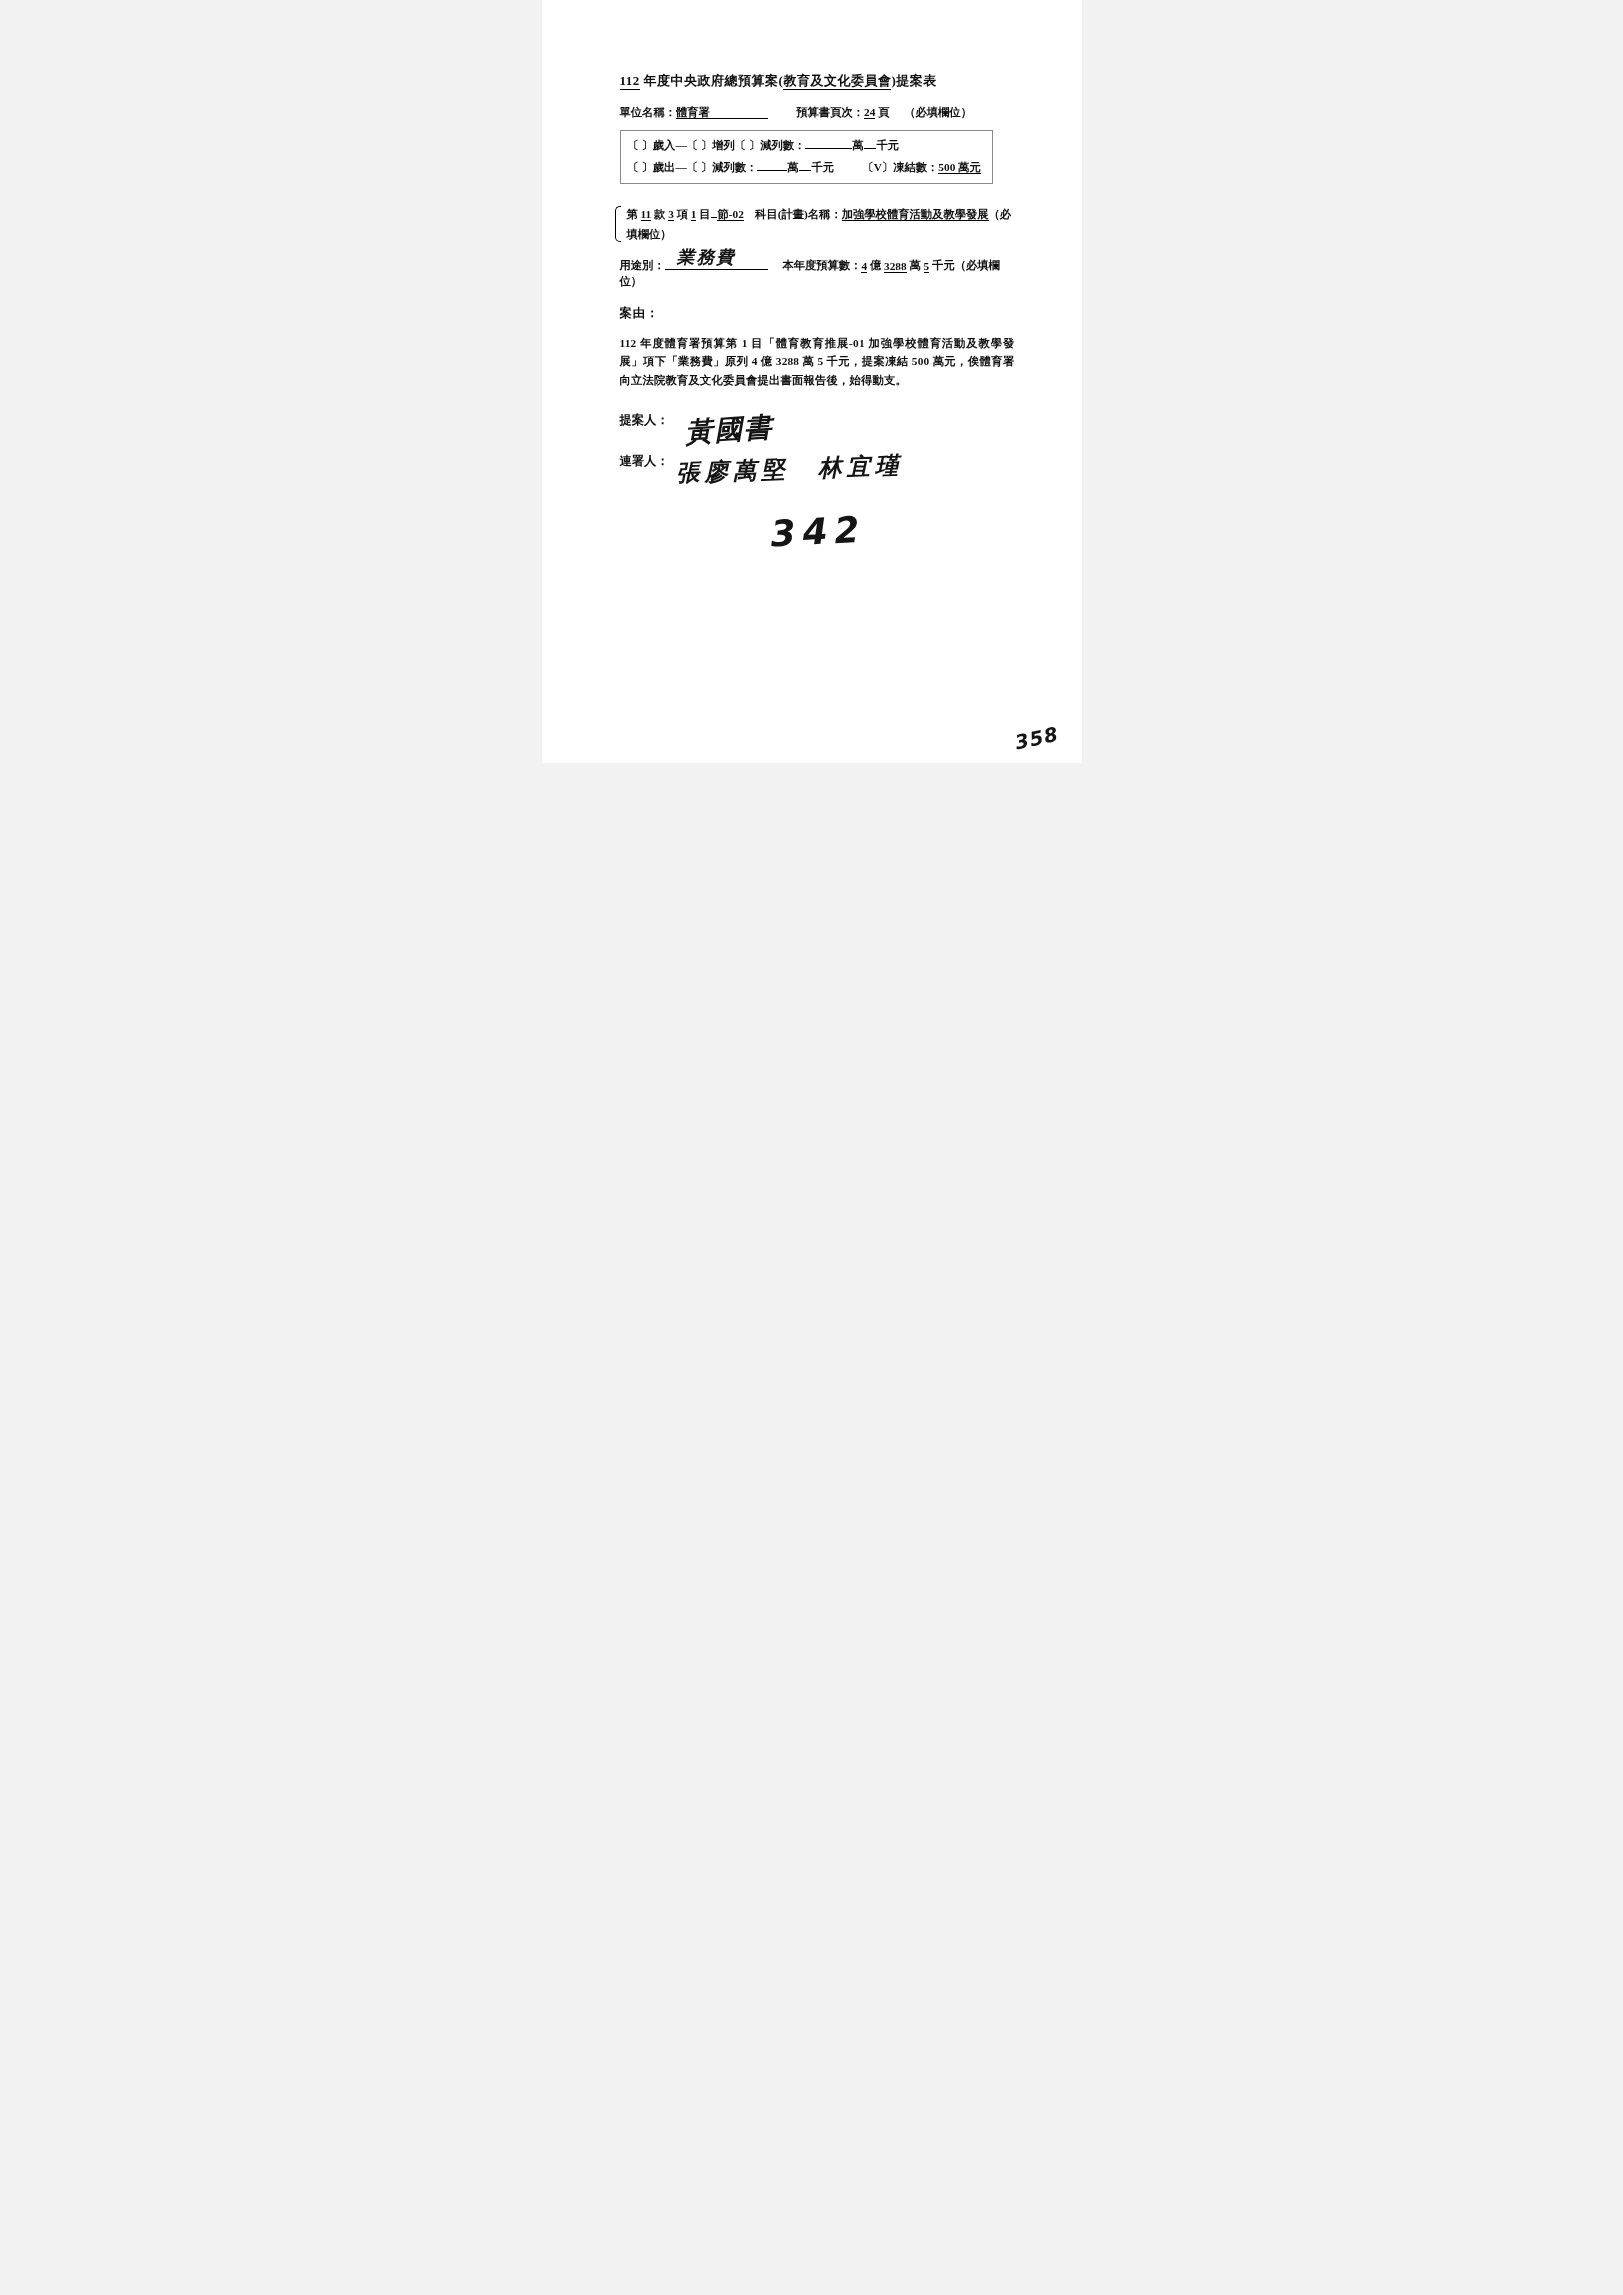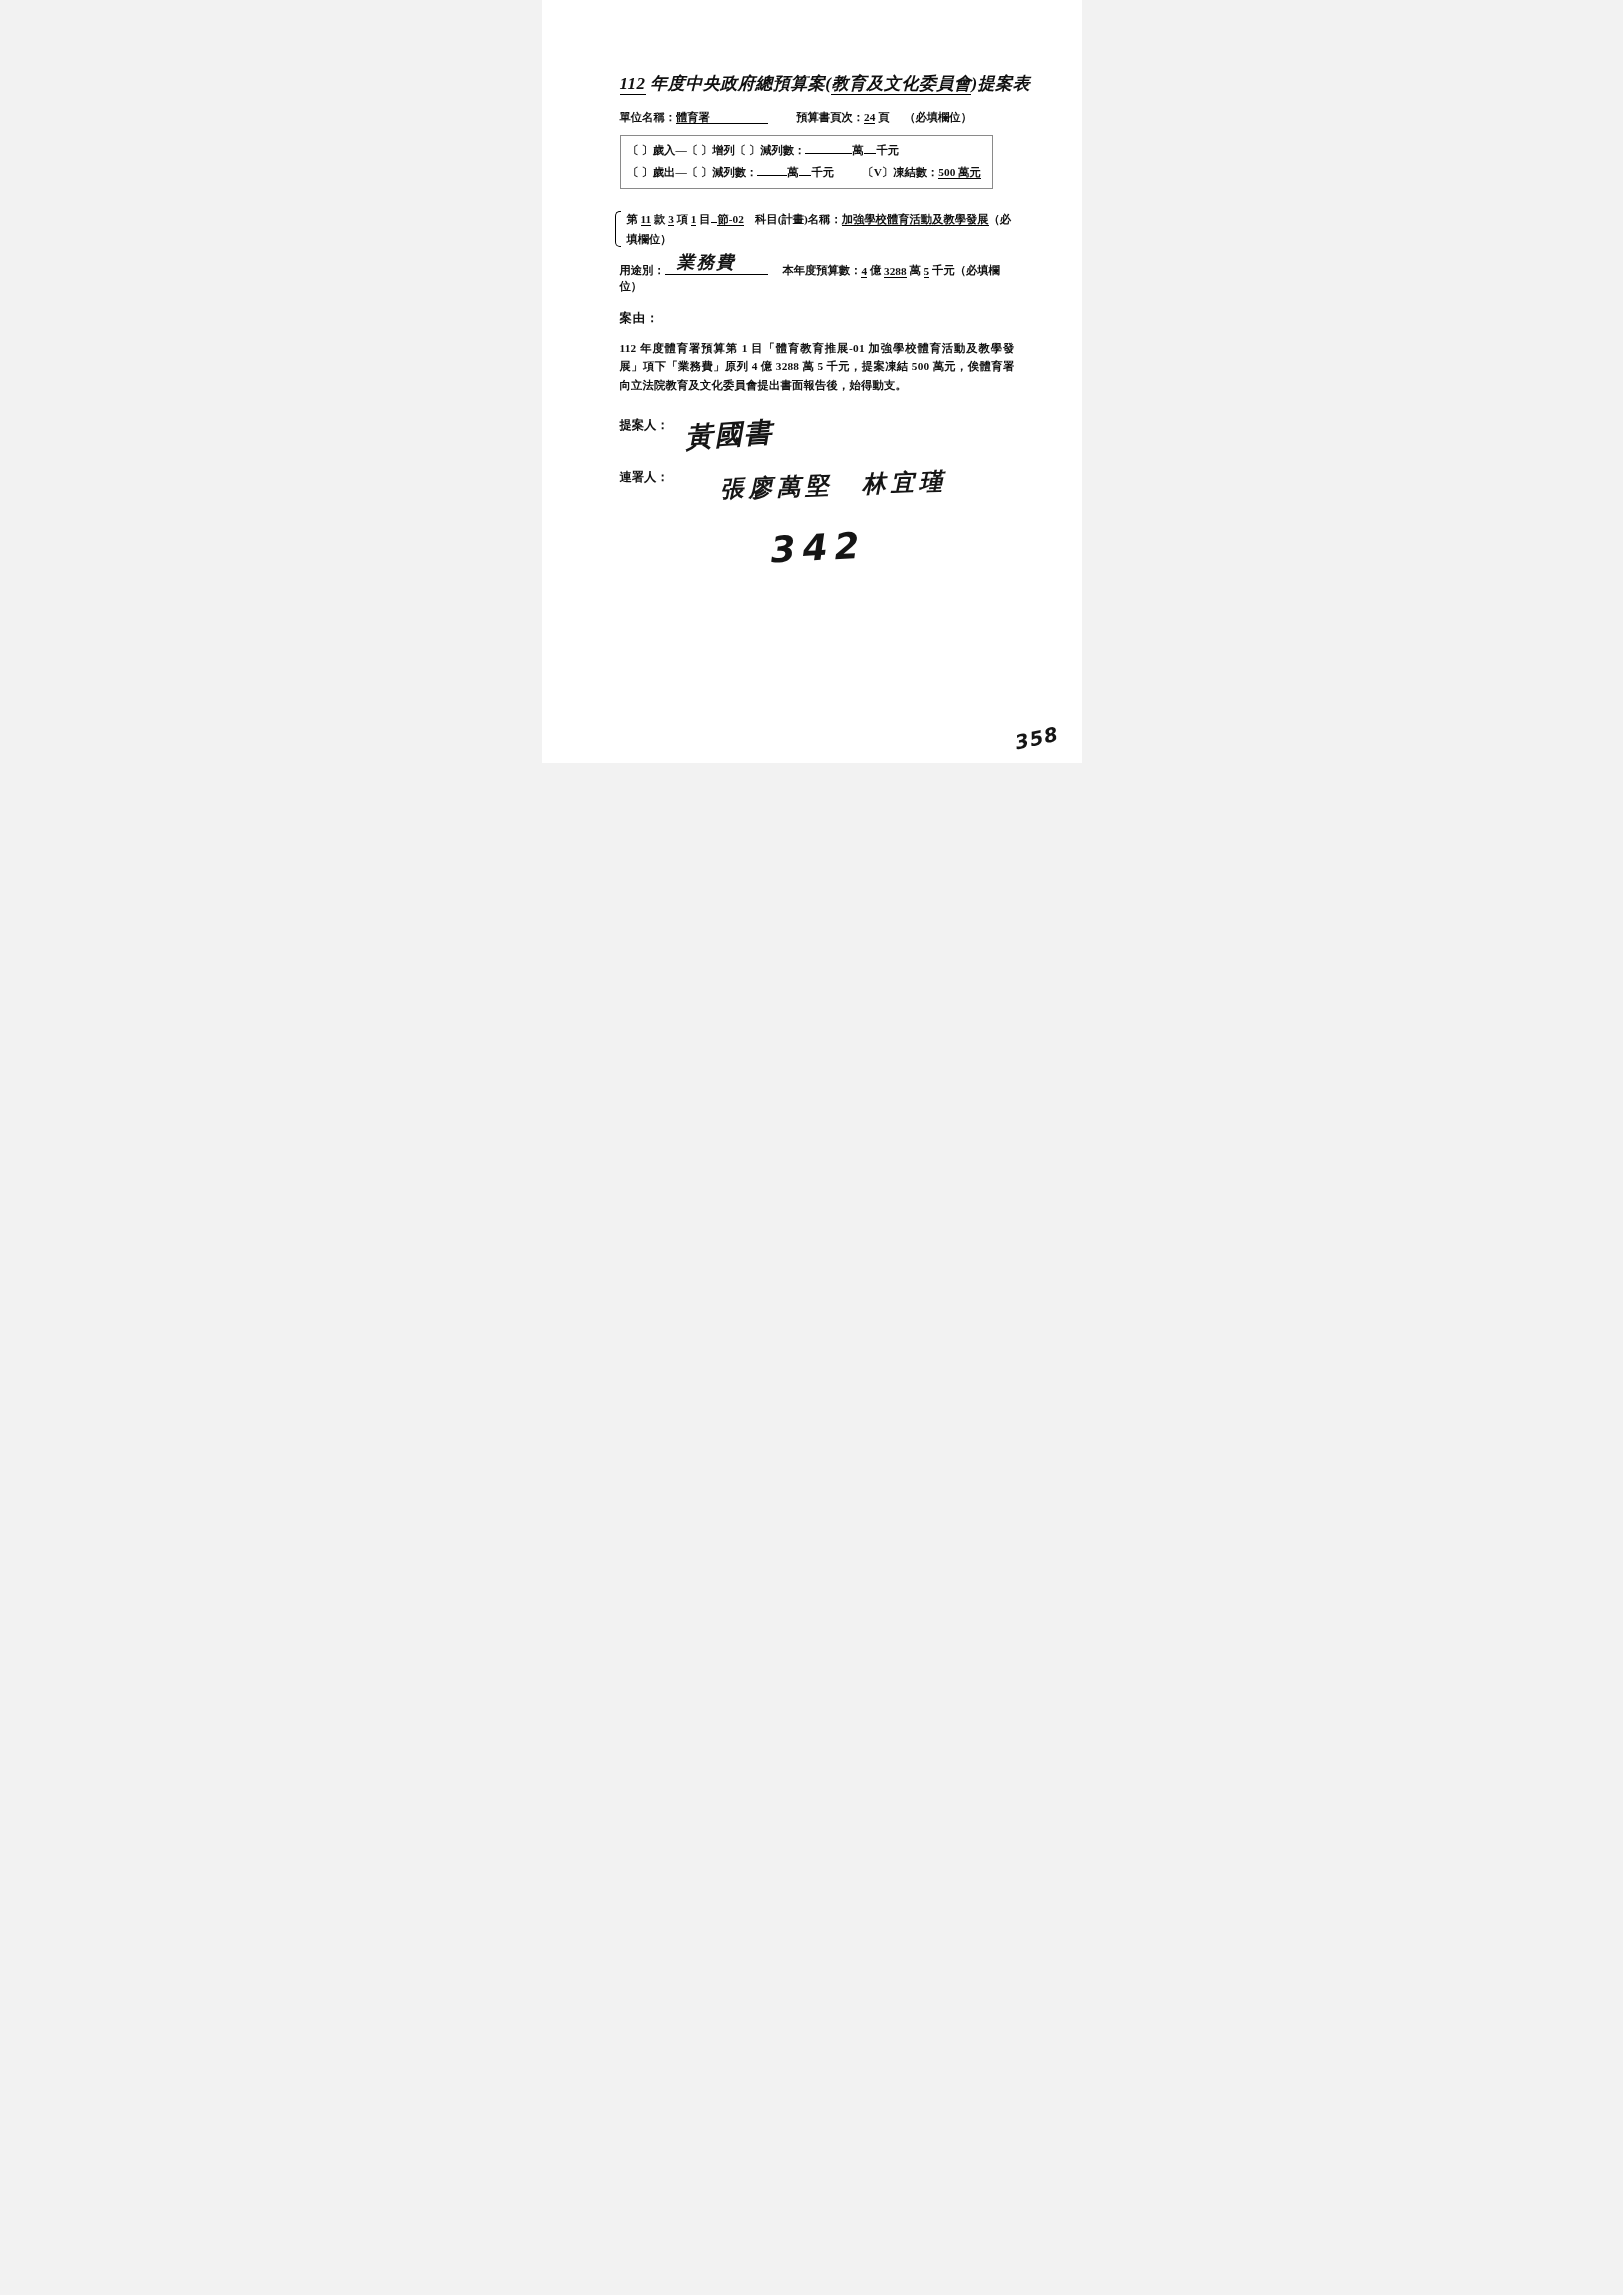--- a/index.html
+++ b/index.html
@@ -10,26 +10,25 @@
     height: 763px;
     margin: 0 auto;
     background: #ffffff;
     color: #101010;
     font-family: "Liberation Serif", "DejaVu Serif", serif;
     overflow: hidden;
   }
   .content { padding: 72px 65px 0 78px; }
 
   .title {
-    text-align: right;
-    font-size: 17px;
+    text-align: left;
+    font-size: 13px;
     font-weight: bold;
     letter-spacing: 0.5px;
     white-space: nowrap;
-    font-style: italic;
   }
   .u { border-bottom: 1px solid #000; padding-bottom: 0.5px; }
   .pad { display: inline-block; height: 0.5px; }
 
   .row { font-size: 11.3px; font-weight: bold; }
   .unit-row { margin-top: 14.7px; }
   .gap-lg { display:inline-block; width: 28.4px; }
   .gap-md { display:inline-block; width: 14.7px; }
 
   .amount-box {
@@ -96,21 +95,21 @@
   .handwriting {
     font-family: "DejaVu Sans", sans-serif;
     font-style: italic;
     font-weight: bold;
     color: #151515;
     letter-spacing: 2px;
   }
 
   .sig-row { display: flex; align-items: flex-start; }
   .sig-row.proposer { margin-top: 22.6px; }
-  .sig-row.cosigner { margin-top: 16px; gap: 44px; }
+  .sig-row.cosigner { margin-top: 5px; }
   .sig-label { font-size: 12.3px; font-weight: bold; flex: 0 0 auto; }
   .sig-name { margin-left: 16.7px; font-size: 27.5px; transform: rotate(-4deg); white-space: nowrap; }
   .sig-names { margin-left: 6.9px; font-size: 23.5px; transform: rotate(-2deg); letter-spacing: 4.9px; white-space: nowrap; }
 
   .page-number-center {
     margin-top: 26.5px;
     text-align: center;
     font-size: 36px;
     transform: rotate(-3deg);
     letter-spacing: 6.9px;

